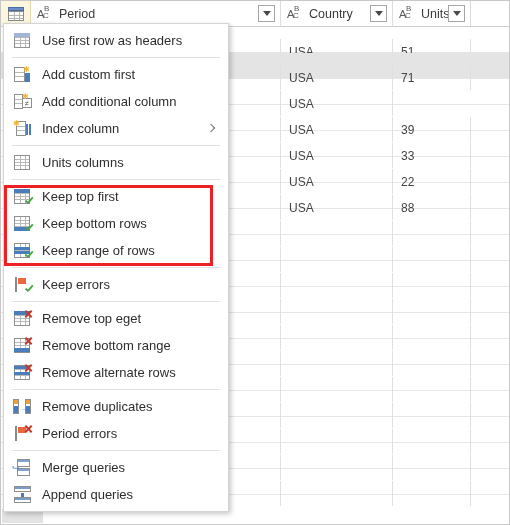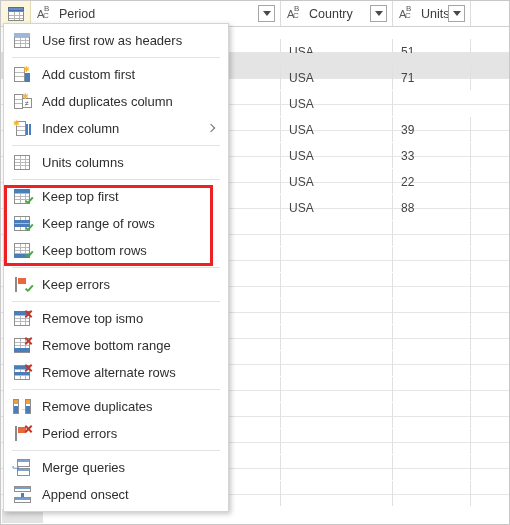--- a/index.html
+++ b/index.html
@@ -347,21 +347,21 @@
       </div>
       <div class="mi">
         <span class="mi-ico">
           <span class="ic gridico" style="width:9px">
             <i class="hl" style="top:4px"></i>
             <i class="hl" style="top:8px"></i>
           </span>
           <span class="ic" style="left:9px;top:5px;width:10px;height:10px;border:1px solid #8f8f8f;background:#fff;font-size:7px;color:#444;text-align:center;line-height:10px">≠</span>
           <span class="ic star" style="left:9px;top:0px">✱</span>
         </span>
-        <span class="mlabel">Add duplicates column</span>
+        <span class="mlabel">Add conditional column</span>
       </div>
       <div class="mi">
         <span class="mi-ico">
           <span class="ic gridico" style="left:3px;width:10px">
             <i class="hl" style="top:4px"></i>
             <i class="hl" style="top:8px"></i>
           </span>
           <span class="ic bluebar" style="left:13px;top:4px;width:2px;height:11px"></span>
           <span class="ic bluebar" style="left:16px;top:4px;width:2px;height:11px"></span>
           <span class="ic star" style="left:0px;top:0px">✱</span>
@@ -399,40 +399,40 @@
       </div>
       <div class="mi">
         <span class="mi-ico">
           <span class="ic gridico">
             <i class="hl" style="top:3px"></i>
             <i class="hl" style="top:6px"></i>
             <i class="hl" style="top:9px"></i>
             <i class="vl" style="left:5px"></i>
             <i class="vl" style="left:10px"></i>
           </span>
+          <span class="ic bluebar" style="left:1px;top:12px;width:16px;height:4px"></span>
+          <span class="check"></span>
+        </span>
+        <span class="mlabel">Keep bottom rows</span>
+      </div>
+      <div class="mi">
+        <span class="mi-ico">
+          <span class="ic gridico">
+            <i class="hl" style="top:3px"></i>
+            <i class="hl" style="top:6px"></i>
+            <i class="hl" style="top:9px"></i>
+            <i class="vl" style="left:5px"></i>
+            <i class="vl" style="left:10px"></i>
+          </span>
           <span class="ic bluebar" style="left:1px;top:5px;width:16px;height:3px"></span>
           <span class="ic bluebar" style="left:1px;top:9px;width:16px;height:3px"></span>
           <span class="check"></span>
         </span>
         <span class="mlabel">Keep range of rows</span>
       </div>
-      <div class="mi">
-        <span class="mi-ico">
-          <span class="ic gridico">
-            <i class="hl" style="top:3px"></i>
-            <i class="hl" style="top:6px"></i>
-            <i class="hl" style="top:9px"></i>
-            <i class="vl" style="left:5px"></i>
-            <i class="vl" style="left:10px"></i>
-          </span>
-          <span class="ic bluebar" style="left:1px;top:12px;width:16px;height:4px"></span>
-          <span class="check"></span>
-        </span>
-        <span class="mlabel">Keep bottom rows</span>
-      </div>
       <div class="msep"></div>
       <div class="mi">
         <span class="mi-ico">
           <span class="ic flag"></span>
           <span class="ic flagbody"></span>
           <span class="check"></span>
         </span>
         <span class="mlabel">Keep errors</span>
       </div>
       <div class="msep"></div>
@@ -441,21 +441,21 @@
           <span class="ic gridico">
             <i class="hl" style="top:3px"></i>
             <i class="hl" style="top:6px"></i>
             <i class="hl" style="top:9px"></i>
             <i class="vl" style="left:5px"></i>
             <i class="vl" style="left:10px"></i>
           </span>
           <span class="ic bluebar" style="left:1px;top:1px;width:16px;height:4px"></span>
           <span class="xmark"></span>
         </span>
-        <span class="mlabel">Remove top ismo</span>
+        <span class="mlabel">Remove top eget</span>
       </div>
       <div class="mi">
         <span class="mi-ico">
           <span class="ic gridico">
             <i class="hl" style="top:3px"></i>
             <i class="hl" style="top:6px"></i>
             <i class="hl" style="top:9px"></i>
             <i class="vl" style="left:5px"></i>
             <i class="vl" style="left:10px"></i>
           </span>
@@ -512,19 +512,19 @@
         <span class="mlabel">Merge queries</span>
       </div>
       <div class="mi">
         <span class="mi-ico">
           <span class="ic" style="left:1px;top:0;width:17px;height:6px;border:1px solid #8f8f8f;background:#fff"></span>
           <span class="ic bluebar" style="left:2px;top:1px;width:15px;height:2px;opacity:.75"></span>
           <span class="ic bluebar" style="left:8px;top:7px;width:3px;height:4px"></span>
           <span class="ic" style="left:1px;top:11px;width:17px;height:6px;border:1px solid #8f8f8f;background:#fff"></span>
           <span class="ic bluebar" style="left:2px;top:12px;width:15px;height:2px;opacity:.75"></span>
         </span>
-        <span class="mlabel">Append onsect</span>
+        <span class="mlabel">Append queries</span>
       </div>
     </div>
 
   <div id="redbox" style="border-color: rgb(237, 32, 36);"></div>
 
 </div>
 
 </body></html>

